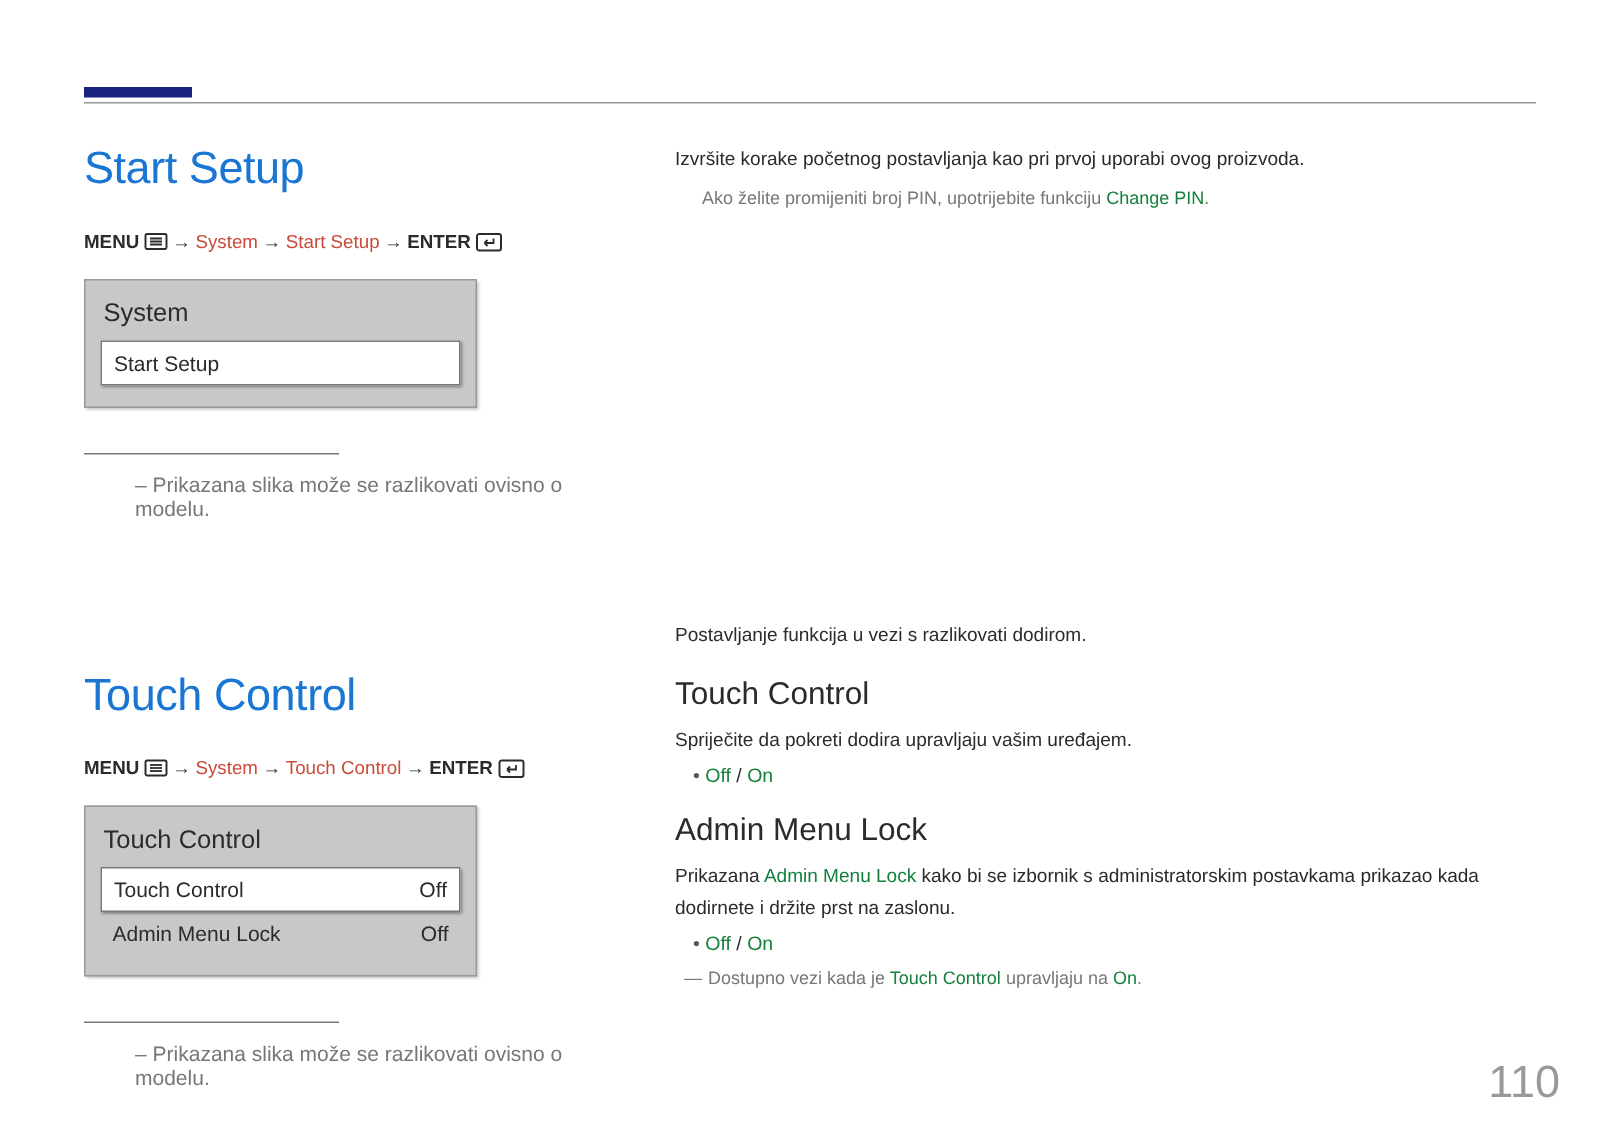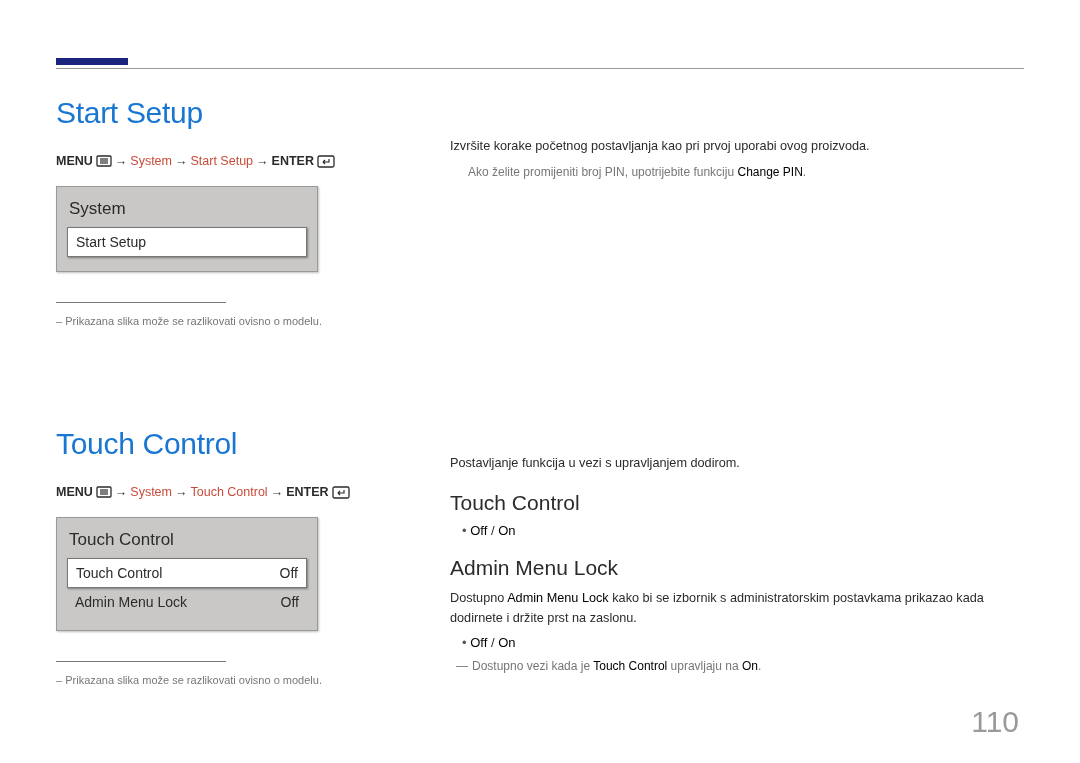--- a/index.html
+++ b/index.html
@@ -30,21 +30,20 @@
       position: absolute;
       left: 56px;
       top: 96px;
       width: 320px;
     }
     .col-right {
       position: absolute;
       left: 450px;
       top: 96px;
       right: 68px;
-      margin-top: 40px;
     }
     h1.section {
       font-size: 30px;
       font-weight: 400;
       color: #1976d2;
       margin-bottom: 24px;
       letter-spacing: -0.3px;
     }
     .breadcrumb {
       font-size: 12.5px;
@@ -84,56 +83,57 @@
       background: #fff;
       border: 1px solid #777;
       box-shadow: 1px 1px 2px rgba(0,0,0,.4);
     }
     .disclaimer-rule {
       border-top: 1px solid #777;
       width: 170px;
       margin-bottom: 12px;
     }
     .disclaimer {
-      font-size: 11px;
+      font-size: 14px;
       color: #777;
+      margin-left: 34px;
     }
     .spacer1 { height: 100px; }
     .body-text {
       font-size: 12.7px;
       color: #2b2b2b;
       line-height: 1.6;
       margin-bottom: 6px;
     }
     .note-line {
       font-size: 12px;
       color: #777;
       line-height: 1.7;
       padding-left: 18px;
       text-indent: -12px;
     }
     .note-line .dash { color:#777; padding-right:4px; }
-    .link { color: #000000; }
+    .link { color: #15803d; }
     h2.sub {
       font-size: 21px;
       font-weight: 400;
       color: #2b2b2b;
       margin-top: 18px;
       margin-bottom: 8px;
     }
     .bullet {
       font-size: 13px;
       color: #2b2b2b;
       padding-left: 26px;
       margin-bottom: 6px;
     }
     .bullet::before { content: "•  "; color:#555; margin-left:-14px; }
     .page-num {
       position: absolute;
-      right: 61px;
+      right: 40px;
       bottom: 24px;
       font-size: 30px;
       color: #999;
       font-weight: 300;
     }
   </style>
 </head>
 <body>
 
 <div class="top-tab"></div>
@@ -224,30 +224,31 @@
 
 <div class="col-right">
 
   <p class="body-text">Izvršite korake početnog postavljanja kao pri prvoj uporabi ovog proizvoda.</p>
   <p class="note-line" style="text-indent:0;">
     <span>Ako želite promijeniti broj PIN, upotrijebite funkciju </span><span class="link">Change PIN</span><span>.</span>
   </p>
 
   <div style="height:270px;"></div>
 
-  <p class="body-text">Postavljanje funkcija u vezi s upravljanjem dodirom.</p>
+  <p class="body-text">Postavljanje funkcija u vezi s razlikovati dodirom.</p>
 
   <h2 class="sub">Touch Control</h2>
+  <p class="body-text">Spriječite da pokreti dodira upravljaju vašim uređajem.</p>
   <p class="bullet">
     <span class="link">Off</span><span> / </span><span class="link">On</span>
   </p>
 
   <h2 class="sub">Admin Menu Lock</h2>
   <p class="body-text">
-    <span>Dostupno </span><span class="link">Admin Menu Lock</span><span> kako bi se izbornik s administratorskim postavkama prikazao kada dodirnete i držite prst na zaslonu.</span>
+    <span>Prikazana </span><span class="link">Admin Menu Lock</span><span> kako bi se izbornik s administratorskim postavkama prikazao kada dodirnete i držite prst na zaslonu.</span>
   </p>
   <p class="bullet">
     <span class="link">Off</span><span> / </span><span class="link">On</span>
   </p>
   <p class="note-line"><span class="dash">―</span><span>Dostupno vezi kada je </span><span class="link">Touch Control</span><span> upravljaju na </span><span class="link">On</span><span>.</span></p>
 
 </div>
 
 <div class="page-num">110</div>
 

